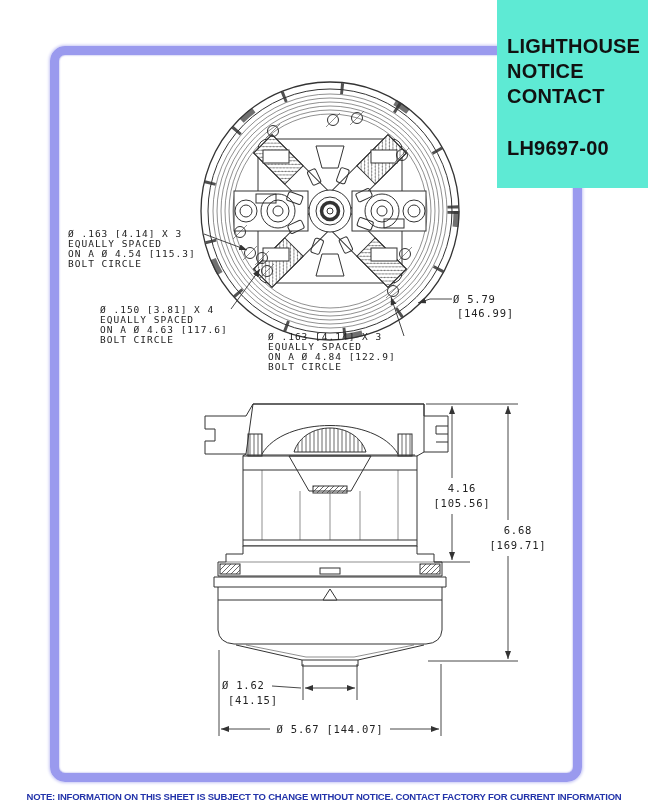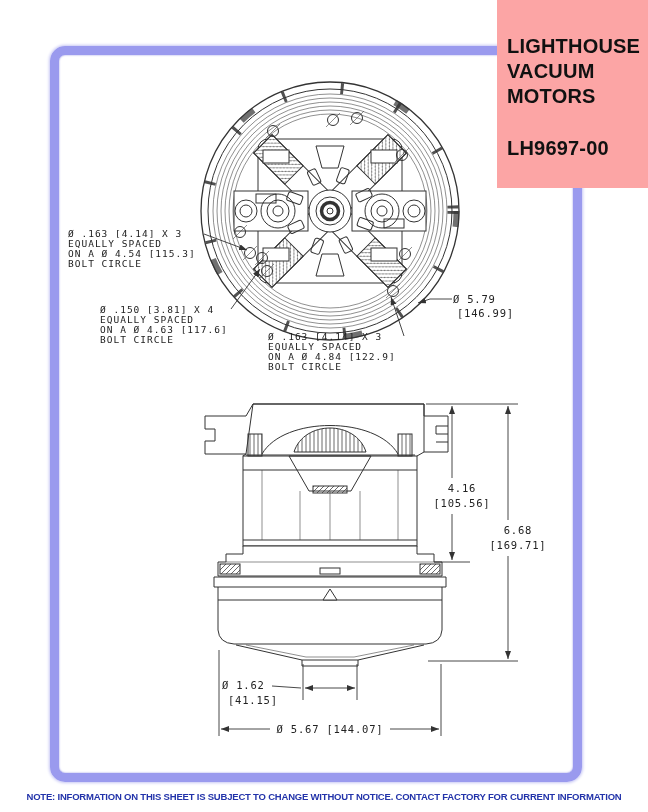--- a/index.html
+++ b/index.html
@@ -1,21 +1,21 @@
 <!DOCTYPE html>
 <html><head>
 <meta charset="utf-8">
 <style>
   html,body{margin:0;padding:0;background:#fff;}
   .page{position:relative;width:648px;height:812px;background:#ffffff;overflow:hidden;
         font-family:"Liberation Sans",sans-serif;}
   .frame{position:absolute;left:50px;top:46px;width:532px;height:736px;box-sizing:border-box;
          border:9px solid #9a9aee;border-radius:15px;
          box-shadow:0 0 3px 1px #c6c6f4, inset 0 0 2px #8d8de2;}
-  .title-box{position:absolute;left:497px;top:0;width:151px;height:188px;background:#fca5a5;
+  .title-box{position:absolute;left:497px;top:0;width:151px;height:188px;background:#5eead4;
              box-sizing:border-box;padding:34px 0 0 10px;}
   .brand-line{font-weight:bold;font-size:20px;line-height:25px;color:#111;letter-spacing:.2px;}
   .part-number{font-weight:bold;font-size:20px;color:#111;margin-top:28px;letter-spacing:.2px;}
   .note{position:absolute;left:0;top:791px;width:648px;text-align:center;
         font-size:9.5px;font-weight:bold;color:#2233aa;letter-spacing:-.2px;}
   svg.drawing{position:absolute;left:0;top:0;}
   .ln{stroke:#333;fill:none;stroke-width:1;}
   .lnb{stroke:#333;fill:none;stroke-width:1.3;}
   .lnt{stroke:#444;fill:none;stroke-width:.6;}
   .wh{fill:#fff;stroke:#333;stroke-width:1;}
@@ -234,20 +234,20 @@
       <text class="cadd" x="228" y="704">[41.15]</text>
 
       <line x1="270" y1="729" x2="221" y2="729" class="dim" marker-end="url(#arr)"></line>
       <line x1="390" y1="729" x2="439" y2="729" class="dim" marker-end="url(#arr)"></line>
       <text class="cadd" x="330" y="733" text-anchor="middle">Ø 5.67 [144.07]</text>
     </g>
   </svg>
 
   <div class="title-box">
     <div class="brand-line">LIGHTHOUSE</div>
-    <div class="brand-line">VACUUM</div>
-    <div class="brand-line">MOTORS</div>
+    <div class="brand-line">NOTICE</div>
+    <div class="brand-line">CONTACT</div>
     <div class="part-number">LH9697-00</div>
   </div>
 
   <div class="note">NOTE: INFORMATION ON THIS SHEET IS SUBJECT TO CHANGE WITHOUT NOTICE. CONTACT FACTORY FOR CURRENT INFORMATION</div>
 
 </div>
 
 </body></html>

